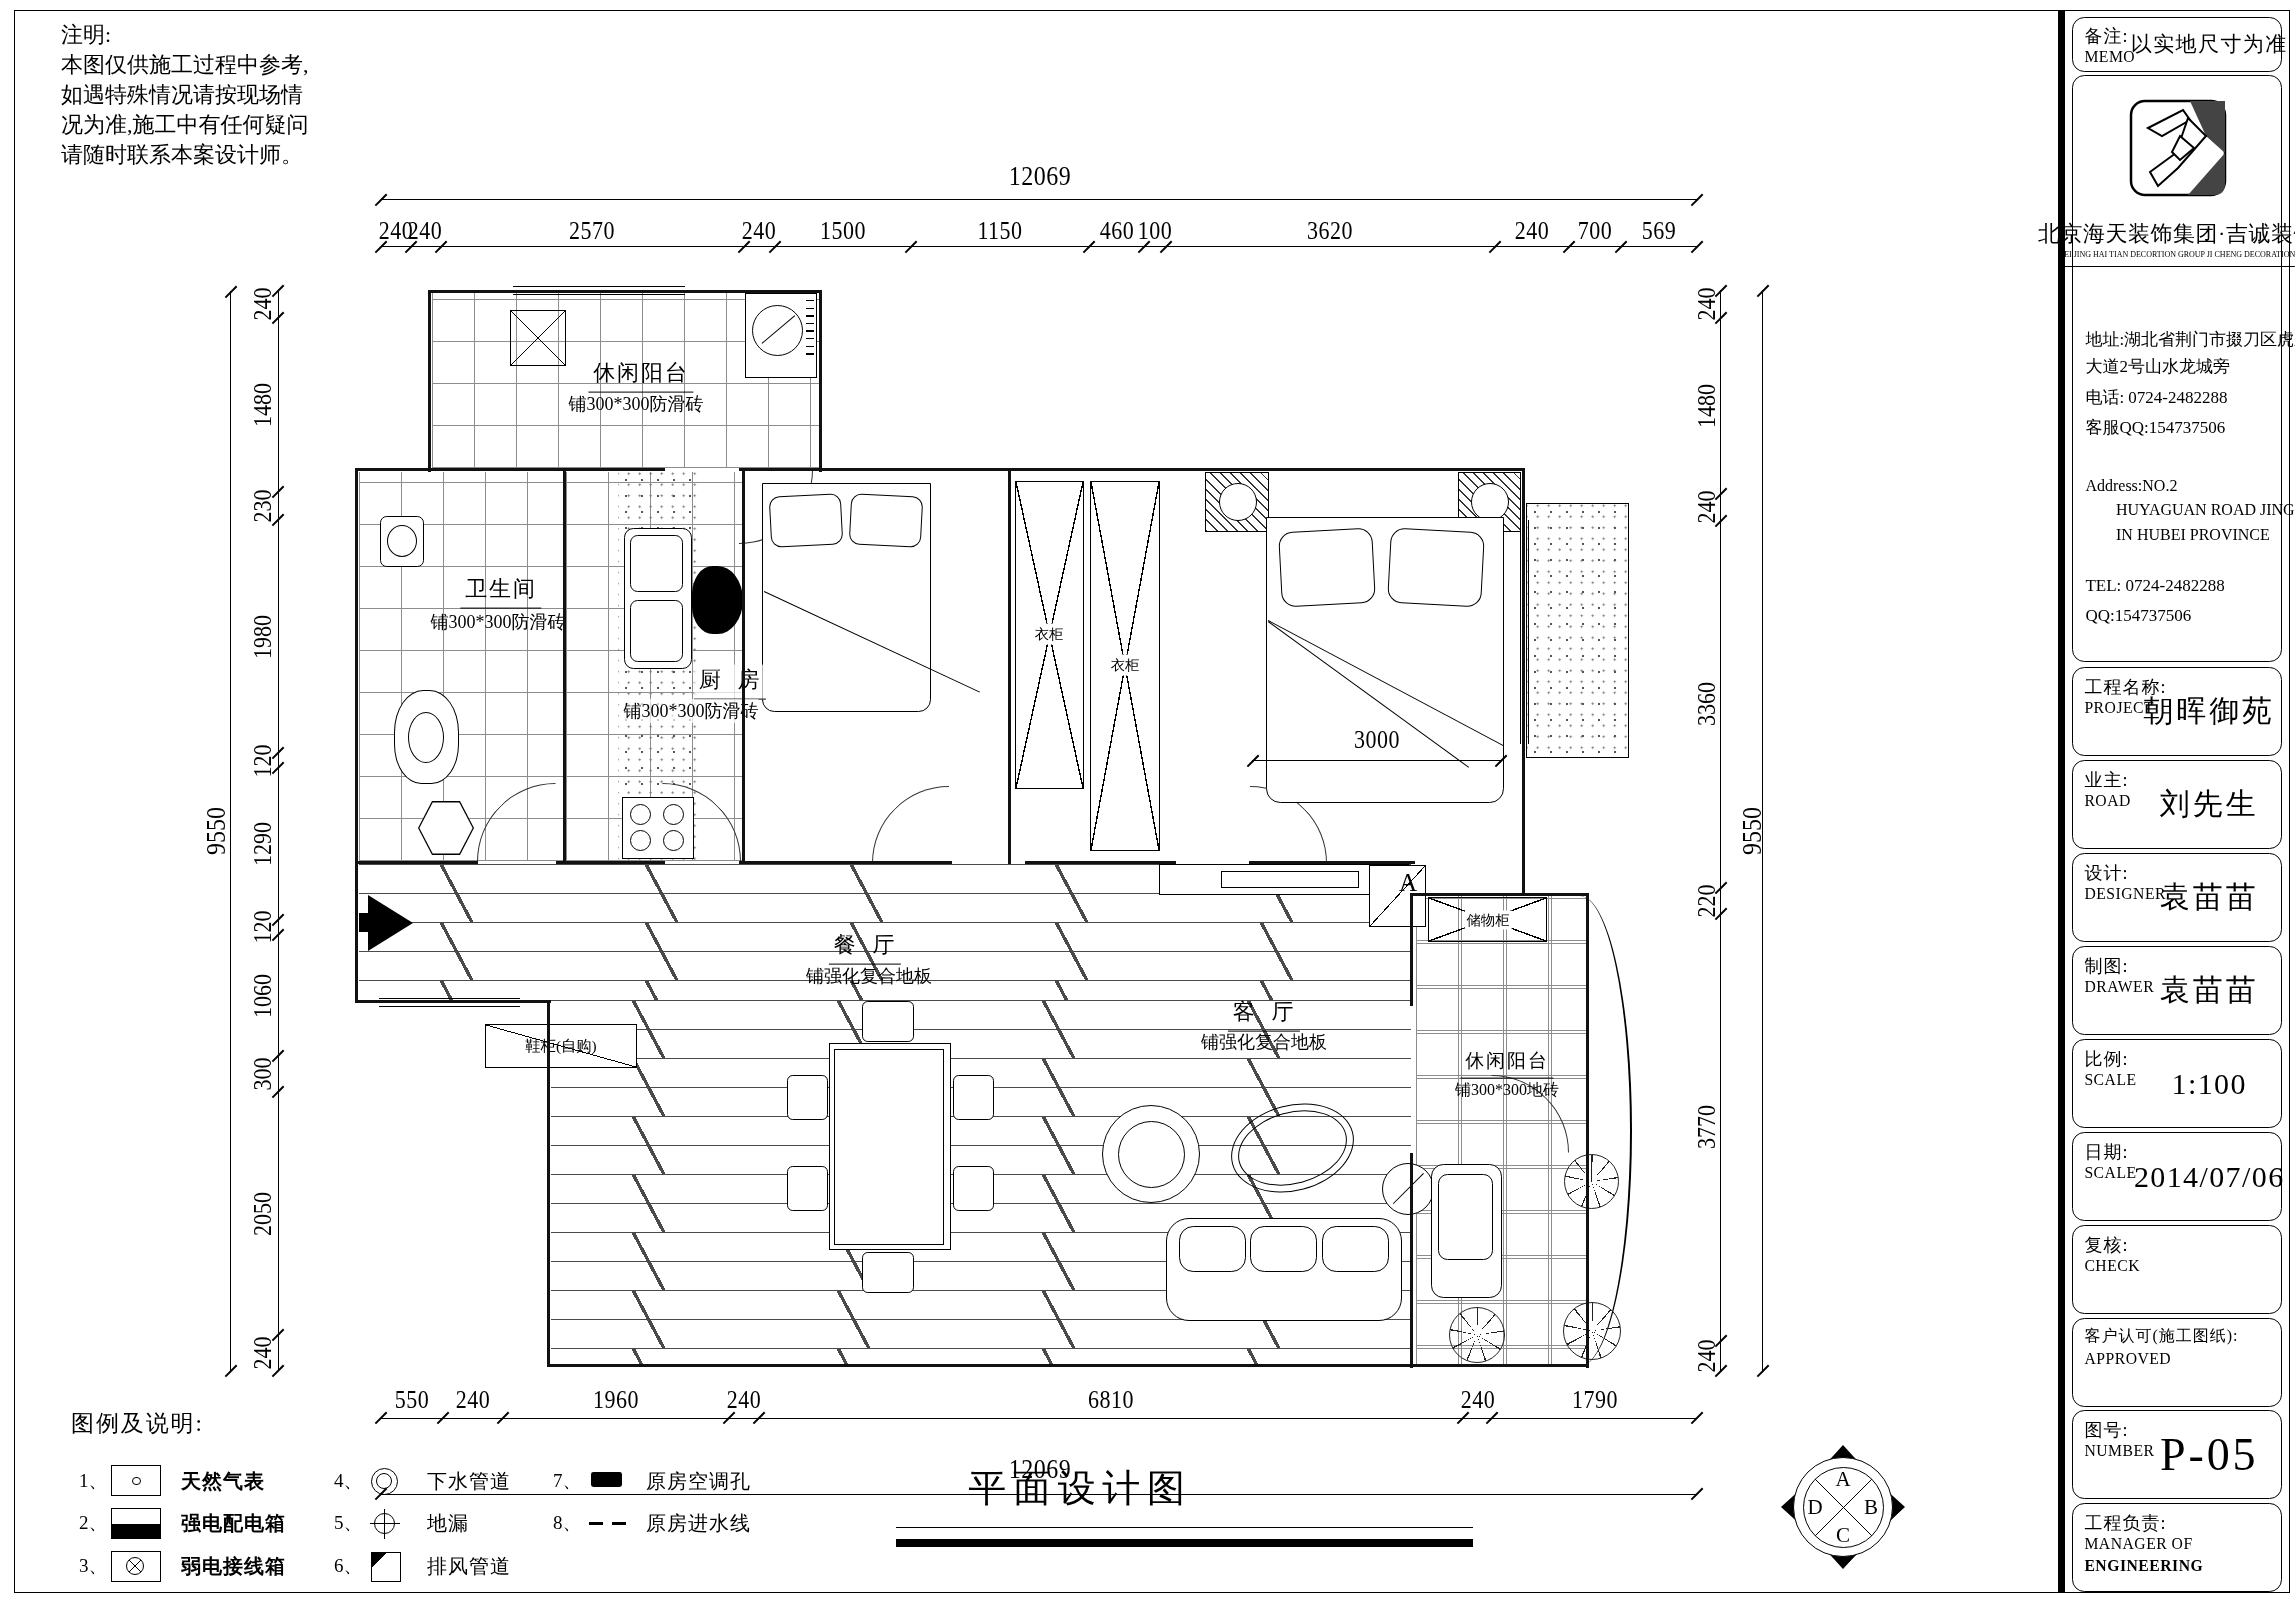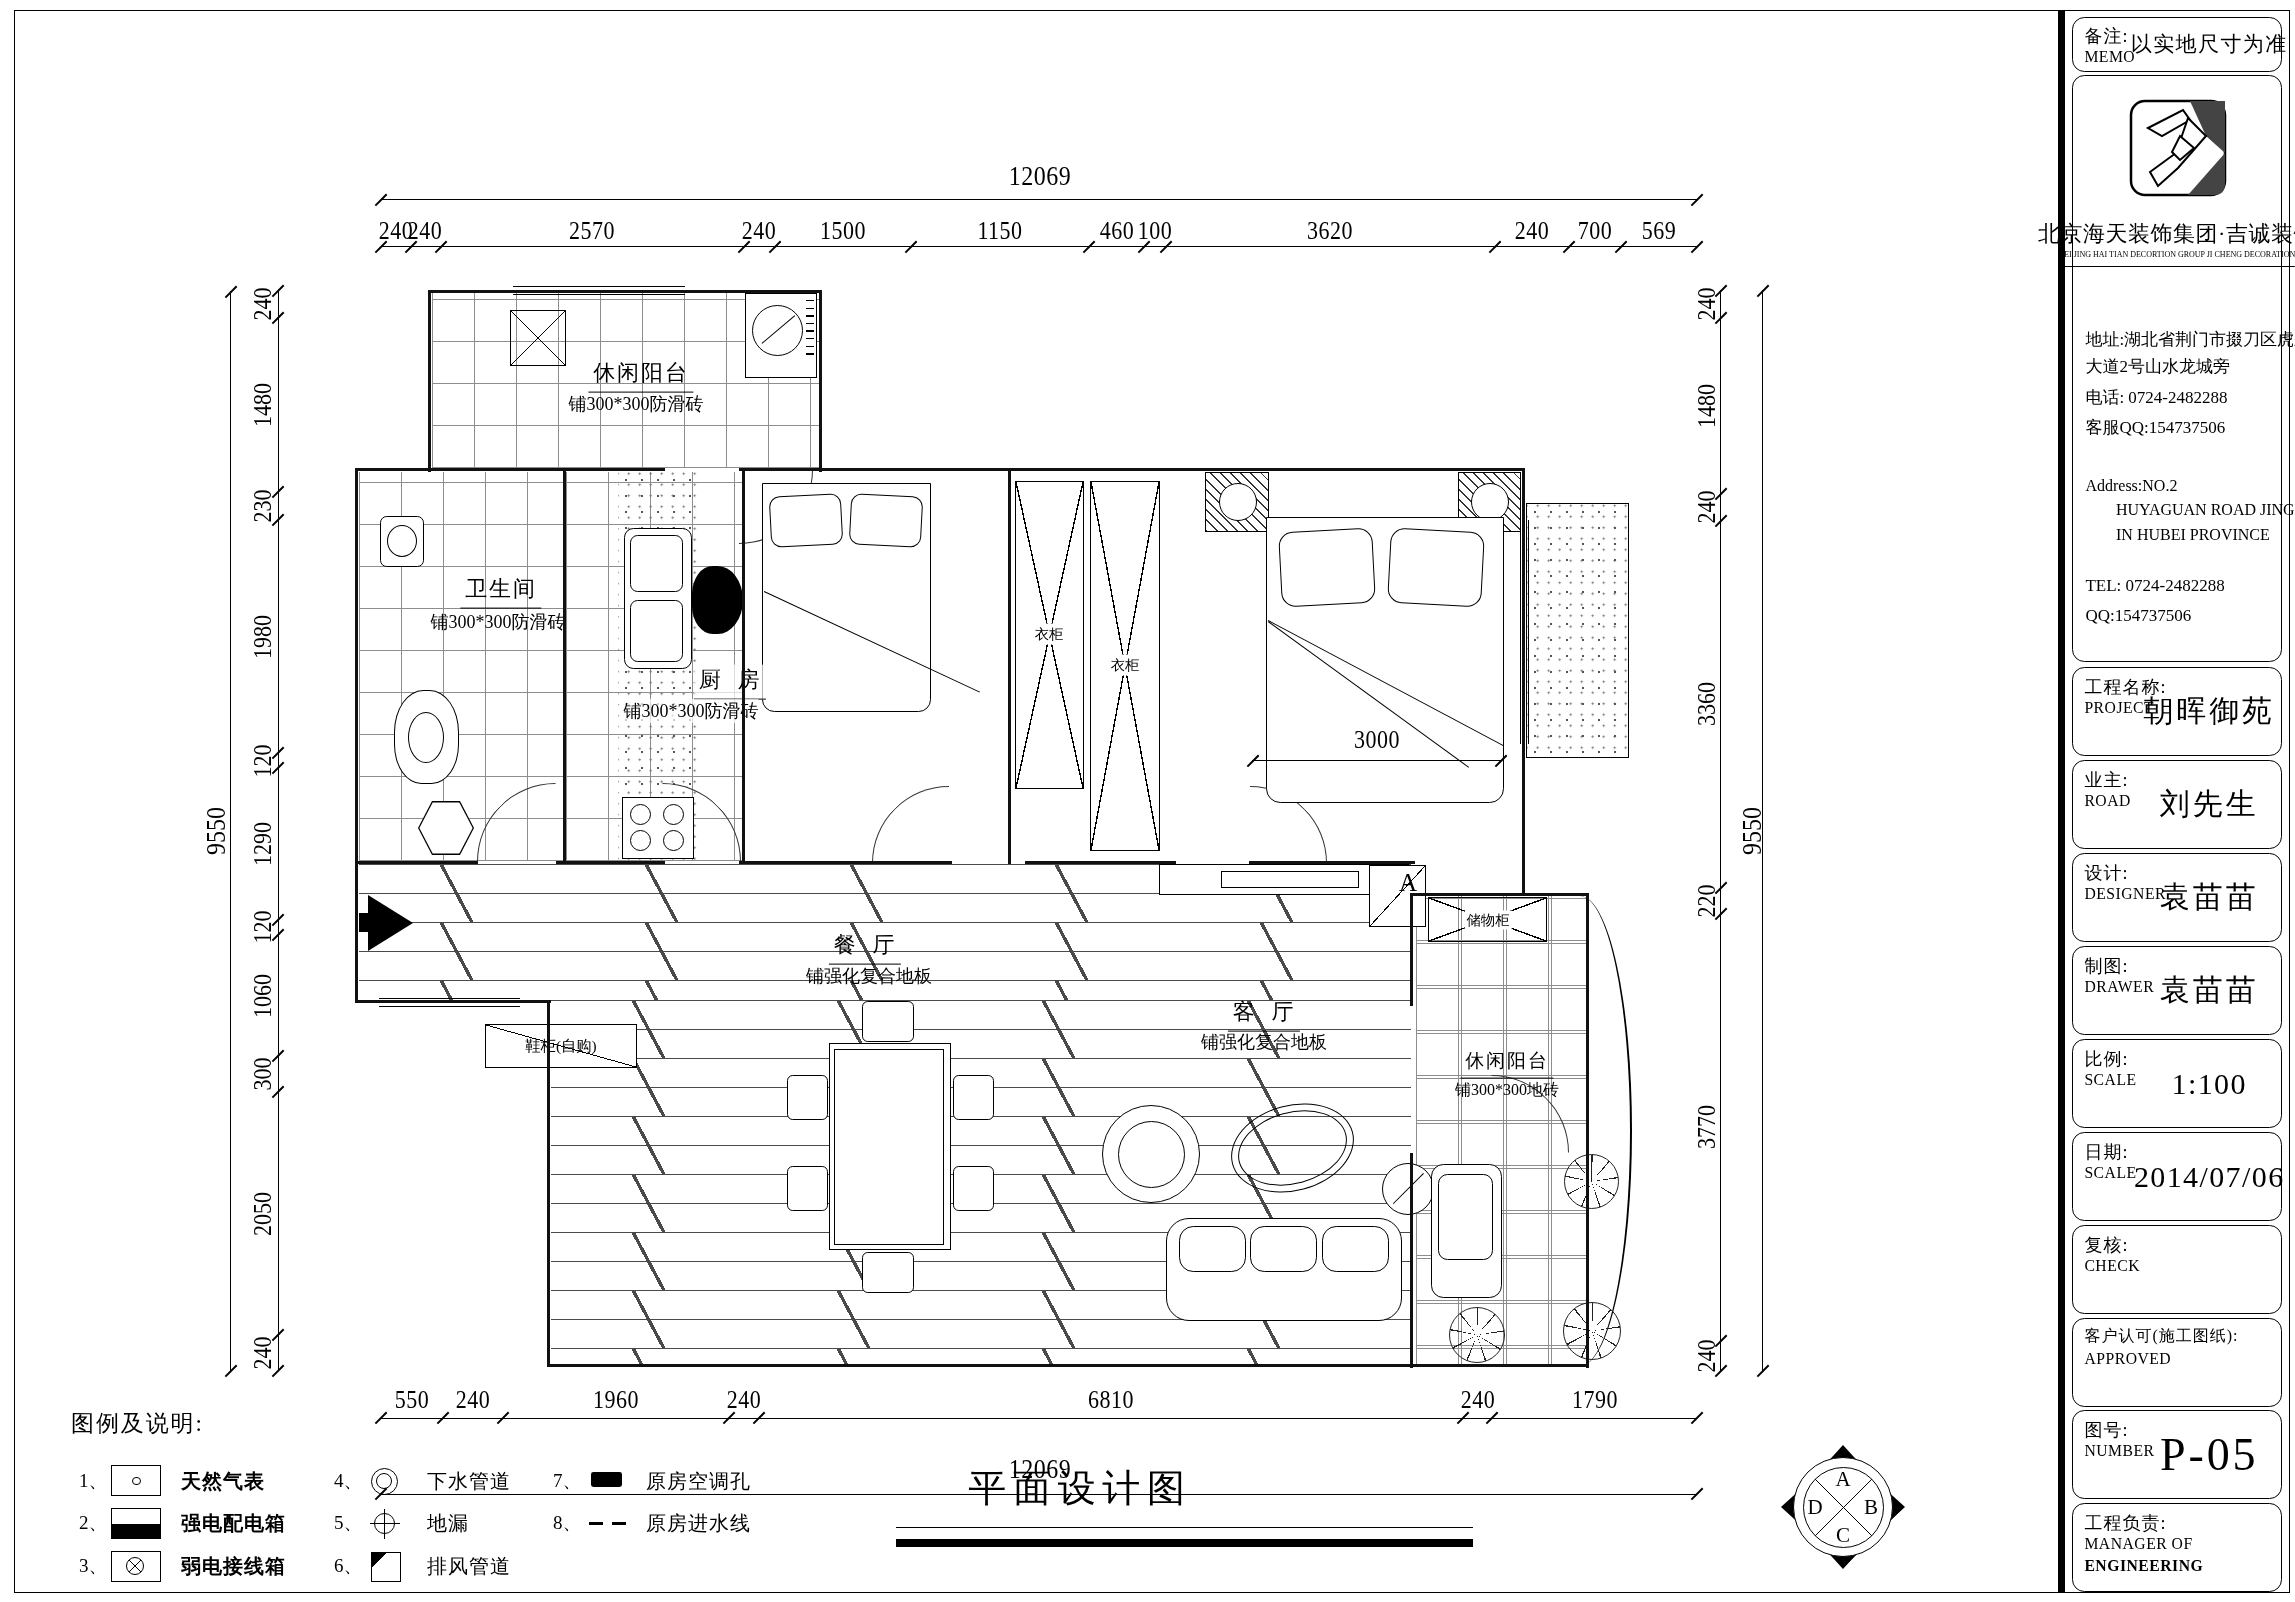--- a/index.html
+++ b/index.html
@@ -34,20 +34,27 @@
   .cir{position:absolute;border:1.4px solid #000;border-radius:50%;background:#fff}
 </style>
 </head>
 <body>
 
 <div id="stage">
 
   <div class="abs" style="left:14.3px;top:9.5px;width:2276px;height:1583px;border:1.4px solid #000"></div>
   <div class="ln" style="left:2058px;top:9.5px;width:6.7px;height:1583px"></div>
 
+  <div class="abs note" style="left:61px;top:20px;width:334px">
+    <div>注明:</div>
+    <div>本图仅供施工过程中参考,</div>
+    <div>如遇特殊情况请按现场情</div>
+    <div>况为准,施工中有任何疑问</div>
+    <div>请随时联系本案设计师。</div>
+  </div>
 
   <div class="abs tile" style="left:432px;top:293px;width:387px;height:175px"></div>
   <div class="abs tile" style="left:359px;top:472px;width:205px;height:389px"></div>
   <div class="abs tile" style="left:566px;top:472px;width:176px;height:389px"></div>
   <div class="abs plank" style="left:359px;top:864px;width:1052px;height:136px"></div>
   <div class="abs plank" style="left:551px;top:1000px;width:860px;height:364px"></div>
   <div class="abs tile" style="left:1416px;top:896px;width:170px;height:468px;background-size:45px 45px"></div>
   <div class="abs speck" style="left:618px;top:472px;width:81px;height:389px"></div>
 
   <div class="abs speck" style="left:1526px;top:503px;width:103px;height:255px;border:1.4px solid #000"></div>

